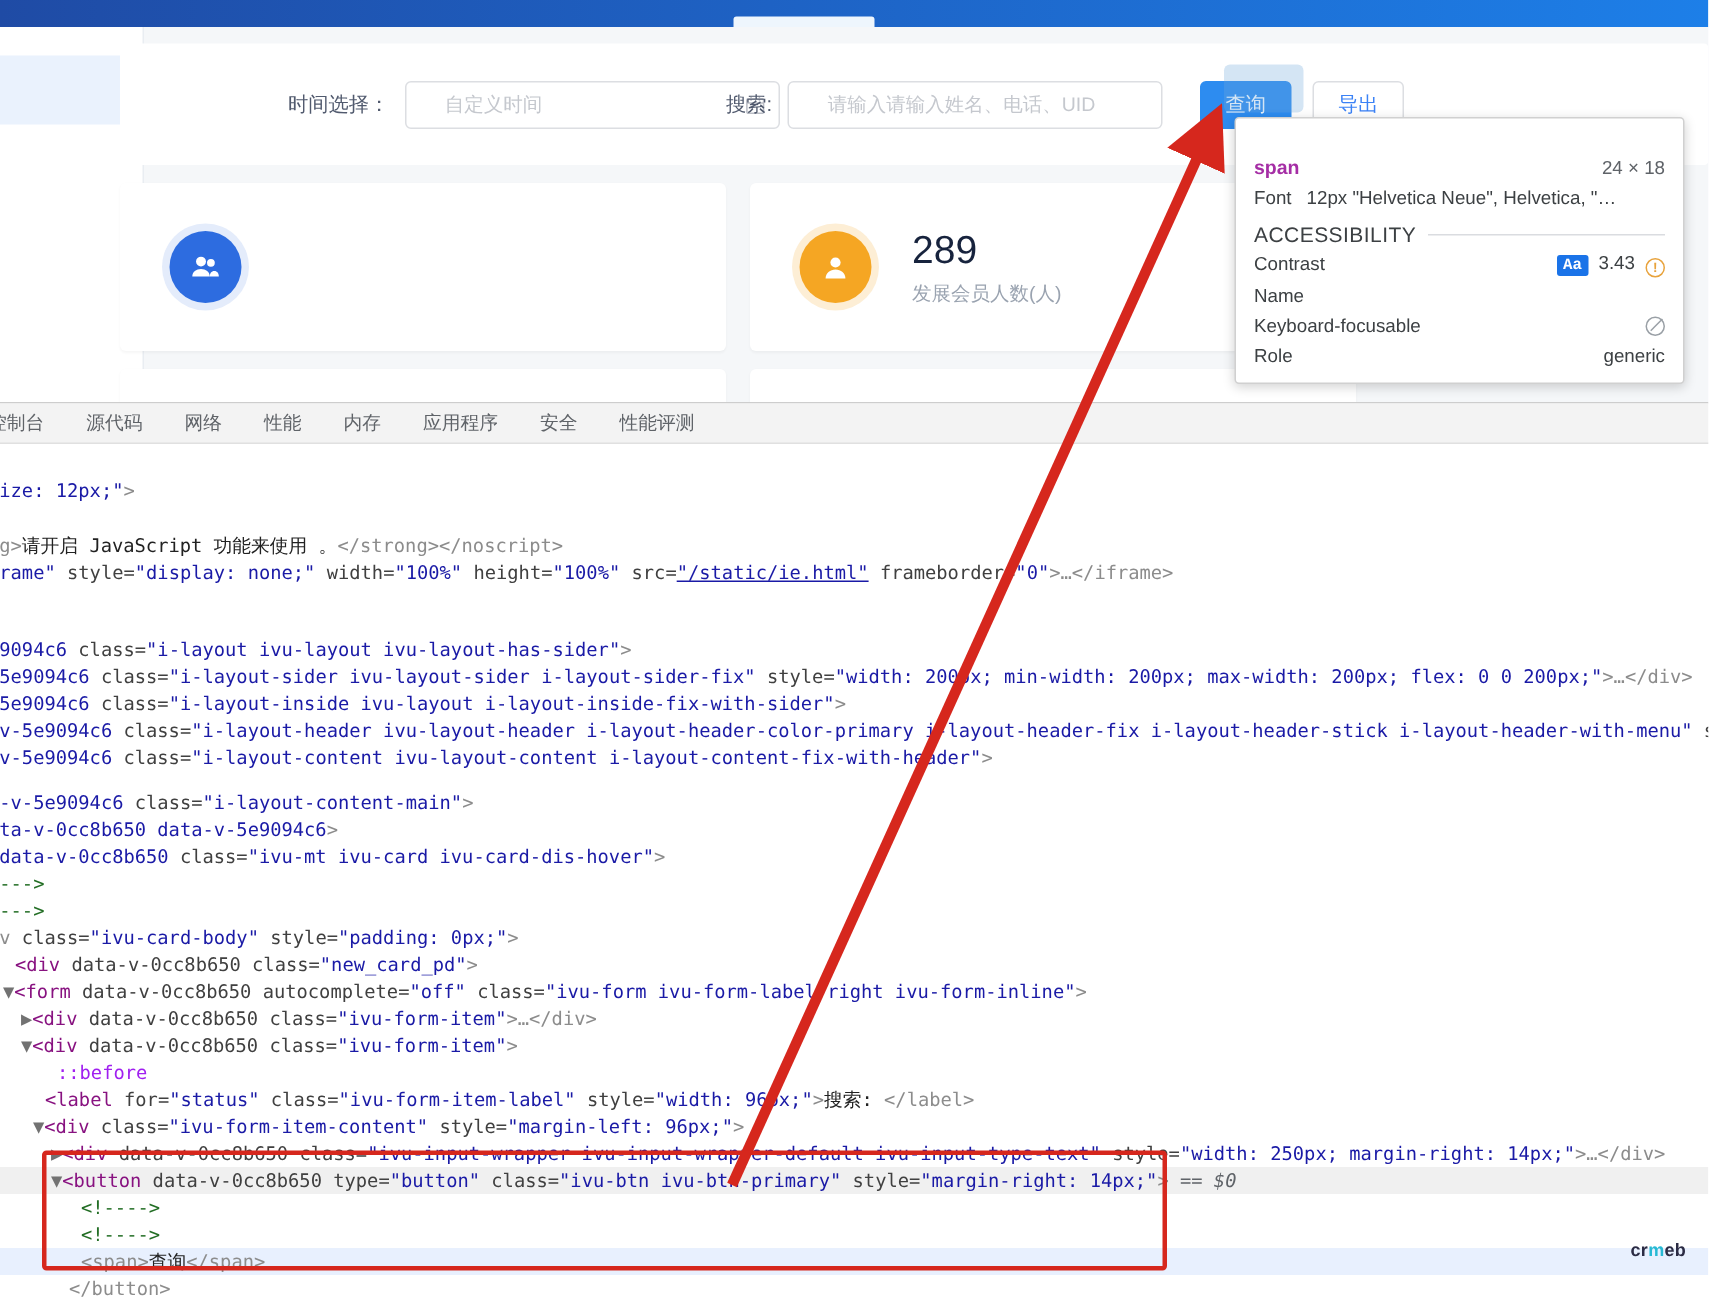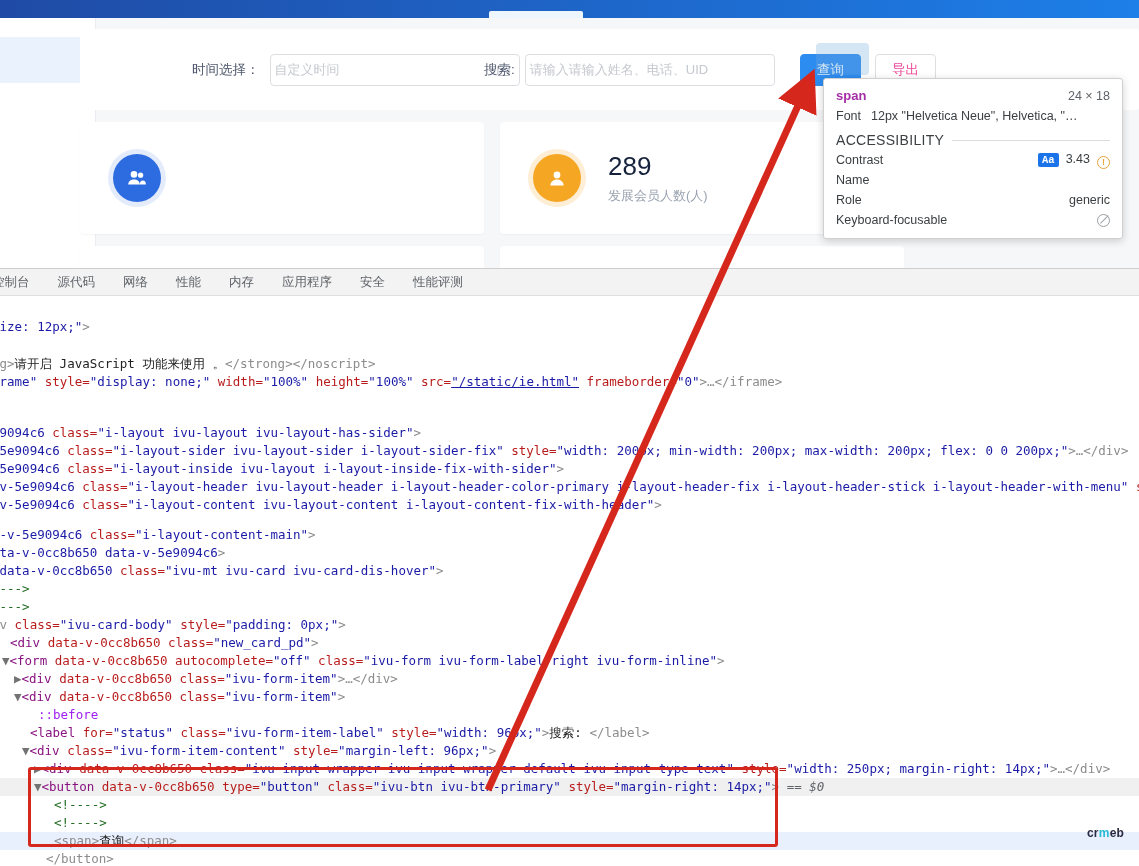--- a/index.html
+++ b/index.html
@@ -40,37 +40,37 @@
     background: #ffffff; border-radius: 3px;
   }
   .form-inline { position: absolute; left: 0; top: 0; width: 100%; height: 100%; }
   .form-item { position: absolute; display: flex; align-items: center; height: 32px; justify-content: flex-end; }
   .form-label {
     font-size: 13.5px; color: #515a6e; text-align: right;
     padding-right: 10px; white-space: nowrap;
   }
   .ivu-input {
     position: relative; height: 32px; border: 1px solid #dcdee2; border-radius: 4px;
-    background: #fff; display: flex; align-items: center; padding: 0 4px;
+    background: #fff; display: flex; align-items: center; padding: 0 26px;
     font-size: 13px; color: #c5c8ce;
   }
   .ivu-input .ph { color: #c5c8ce; font-size: 13px; white-space: nowrap; }
   .cal-icon {
     position: absolute; right: 9px; top: 50%; transform: translateY(-50%);
     width: 13px; height: 13px; opacity: .55;
   }
   .cal-icon svg { display: block; }
 
   .ivu-btn {
     height: 32px; padding: 0 16px; border-radius: 4px; font-size: 13.5px;
     display: inline-flex; align-items: center; justify-content: center;
     cursor: pointer; white-space: nowrap; border: 1px solid transparent;
   }
   .btn-primary { background: #2d8cf0; border-color: #2d8cf0; color: #fff; }
-  .btn-default { background: #fff; border-color: #dcdee2; color: #ec4899; }
+  .btn-default { background: #fff; border-color: #dcdee2; color: #3b82f6; }
 
   
   .inspect-highlight {
     position: absolute; left: 816px; top: 45px; width: 51px; height: 32px;
     background: rgba(111,168,220,0.30); border-radius: 4px; pointer-events: none;
   }
 
   
   .stat-card {
     position: absolute; background: #fff; border-radius: 4px;
@@ -104,40 +104,40 @@
     padding: 0 14px; line-height: 27px; white-space: nowrap; cursor: pointer;
   }
   .dt-tab.first { padding-left: 0; margin-left: -8px; }
 
   .dt-code {
     position: relative; padding-top: 4px; font-size: 12.5px; line-height: 18.5px;
     color: #222; white-space: pre; overflow: hidden; height: 571px;
   }
   .cl { position: absolute; white-space: pre; }
   .tg { color: #881280; }
-  .at { color: #b91c1c; }
+  .at { color: #404040; }
   .av { color: #1a1aa6; }
   .cm { color: #236e25; }
   .gy { color: #8c8c8c; }
   .lk { color: #1a1aa6; text-decoration: underline; }
   .arrow-t { color: #727272; }
   .pseudo { color: #a020f0; }
   .eq { color: #5f6368; font-style: italic; }
   .cn { color: #222; }
 
   .row-sel { position: absolute; left: 0; width: 1139px; height: 18px; background: #e8f0fe; }
   .row-hl  { position: absolute; left: 0; width: 1139px; height: 18px; background: #f0f0f0; }
 
   
   .dt-tooltip {
     position: absolute; left: 823px; top: 78px; width: 300px;
     background: #fff; border: 1px solid #d0d0d0; border-radius: 3px;
     box-shadow: 0 2px 8px rgba(0,0,0,0.18);
     font-family: "Liberation Sans", sans-serif; font-size: 12.5px; color: #3c4043;
-    padding: 7px 12px 8px 12px;
+    padding: 23px 12px 8px 12px;
   }
   .tt-row { display: flex; align-items: center; justify-content: space-between; line-height: 20px; }
   .tt-tag { color: #a52ea5; font-weight: bold; font-size: 13px; }
   .tt-dim { color: #5f6368; font-size: 12.5px; }
   .tt-key { color: #3c4043; }
   .tt-val { color: #3c4043; }
   .tt-font-line { display: flex; gap: 10px; line-height: 20px; }
   .tt-font-val { color: #3c4043; white-space: nowrap; overflow: hidden; text-overflow: ellipsis; max-width: 214px; }
   .swatch {
     display: inline-block; width: 9px; height: 9px; border: 1px solid #9aa0a6;
@@ -296,26 +296,26 @@
     </div>
     <div class="tt-row">
       <span class="tt-key">Contrast</span>
       <span><span class="aa-badge">Aa</span><span>3.43</span><span class="warn-circle">!</span></span>
     </div>
     <div class="tt-row">
       <span class="tt-key">Name</span>
       <span class="tt-val"></span>
     </div>
     <div class="tt-row">
+      <span class="tt-key">Keyboard-focusable</span>
+      <span class="no-icon"></span>
+    </div>
+    <div class="tt-row">
       <span class="tt-key">Role</span>
       <span class="tt-val">generic</span>
-    </div>
-    <div class="tt-row">
-      <span class="tt-key">Keyboard-focusable</span>
-      <span class="no-icon"></span>
     </div>
   </div>
 
   <svg class="anno-arrow" width="1139" height="866">
     <defs>
       <marker id="ah" markerWidth="6" markerHeight="6" refX="3" refY="3" orient="auto">
         <path d="M0,0 L6,3 L0,6 z" fill="#d6271d"></path>
       </marker>
     </defs>
     <line x1="488" y1="790" x2="806" y2="88" stroke="#d6271d" stroke-width="7" marker-end="url(#ah)"></line>

